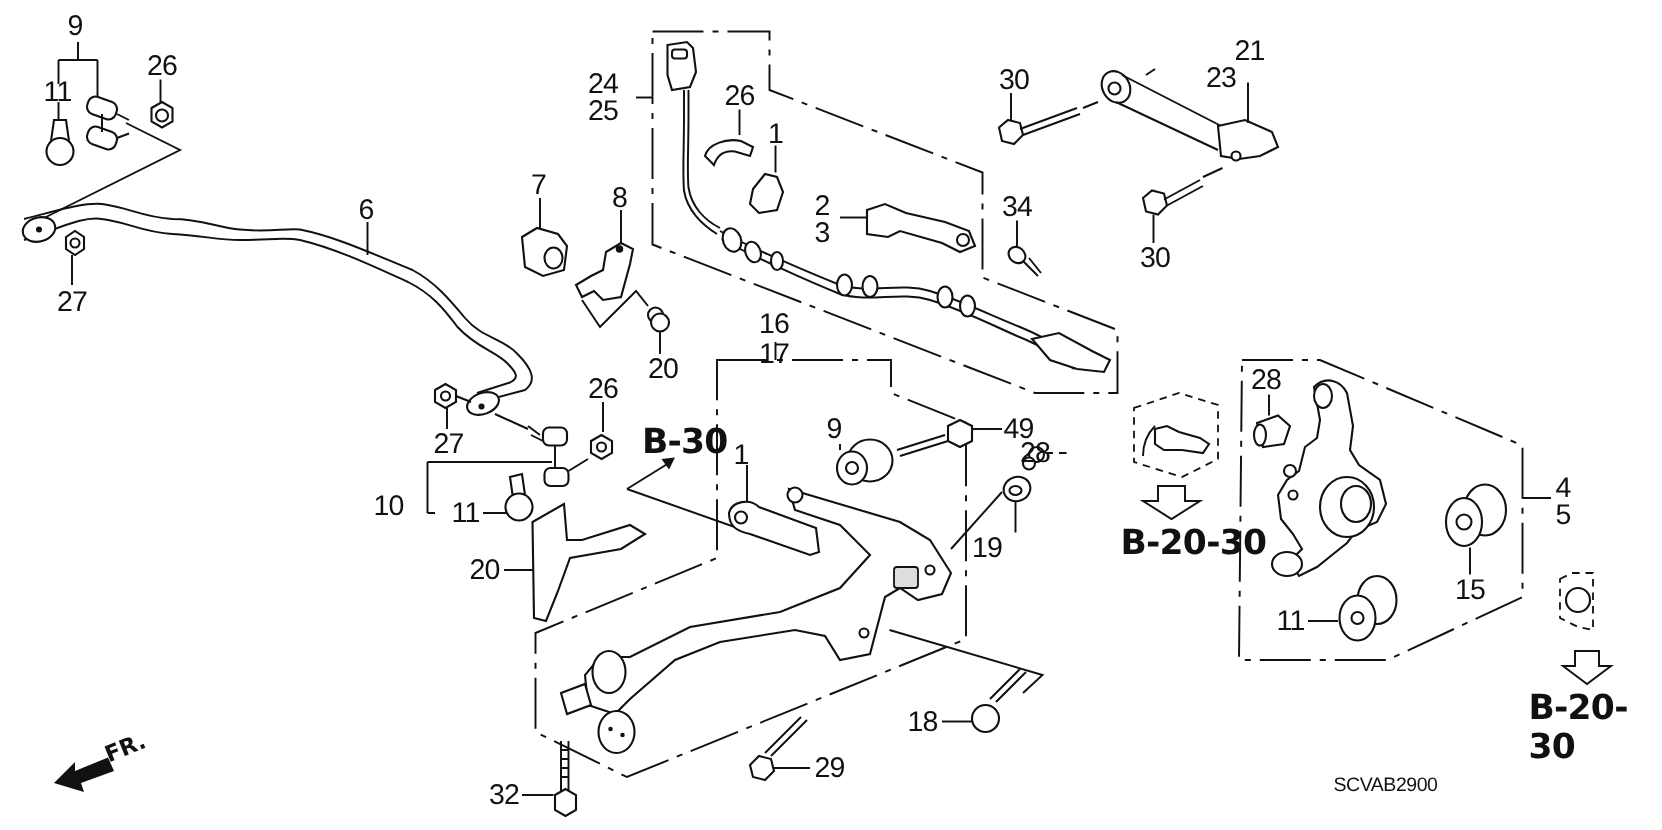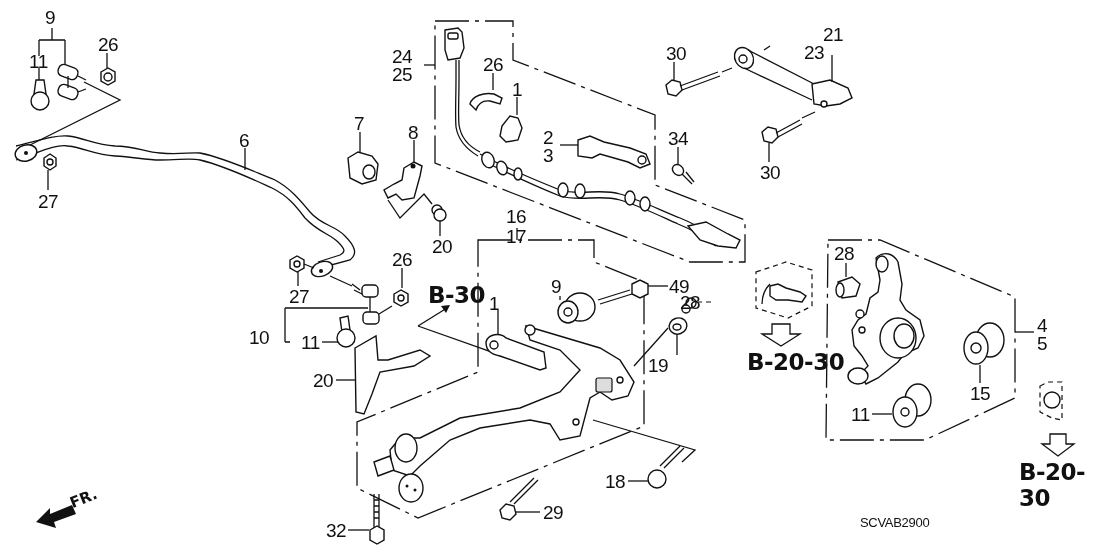--- a/index.html
+++ b/index.html
@@ -1,20 +1,20 @@
 <!DOCTYPE html>
 <html><head>
 <meta charset="utf-8">
 <style>
   html, body { margin: 0; padding: 0; background: #ffffff; }
   body { width: 1108px; height: 553px; position: relative; overflow: hidden; font-family: "Liberation Sans", sans-serif; }
   #diagram { position: absolute; left: 0; top: 0; width: 1108px; height: 553px; }
   .lbl { position: absolute; font-family: "Liberation Sans", sans-serif; font-size: 19px; color: #111; line-height: 19px; letter-spacing: -0.5px; }
   .ref { position: absolute; font-family: "DejaVu Sans", sans-serif; font-weight: bold; font-size: 23px; color: #111; letter-spacing: -0.5px; }
-  .code { position: absolute; font-family: "Liberation Sans", sans-serif; font-size: 13px; color: #111; letter-spacing: -0.3px; }
+  .code { position: absolute; font-family: "Liberation Sans", sans-serif; font-size: 13px; color: #111; letter-spacing: -0.3px; margin-left: 29px; }
   .fr { position: absolute; font-family: "DejaVu Sans", sans-serif; font-weight: bold; font-size: 15px; color: #111; transform: rotate(-22deg); transform-origin: left bottom; }
   svg .ln { stroke: #111; stroke-width: 1.3; fill: none; }
   svg .dash { stroke: #111; stroke-width: 1.3; fill: none; stroke-dasharray: 34 6 4 6; }
   svg .dash2 { stroke: #111; stroke-width: 1.2; fill: none; stroke-dasharray: 5 4; }
   svg .part { stroke: #111; stroke-width: 1.4; fill: #fff; }
   svg .partd { stroke: #111; stroke-width: 1.2; fill: #ddd; }
   svg .blk { fill: #111; stroke: none; }
 </style>
 </head>
 <body>

